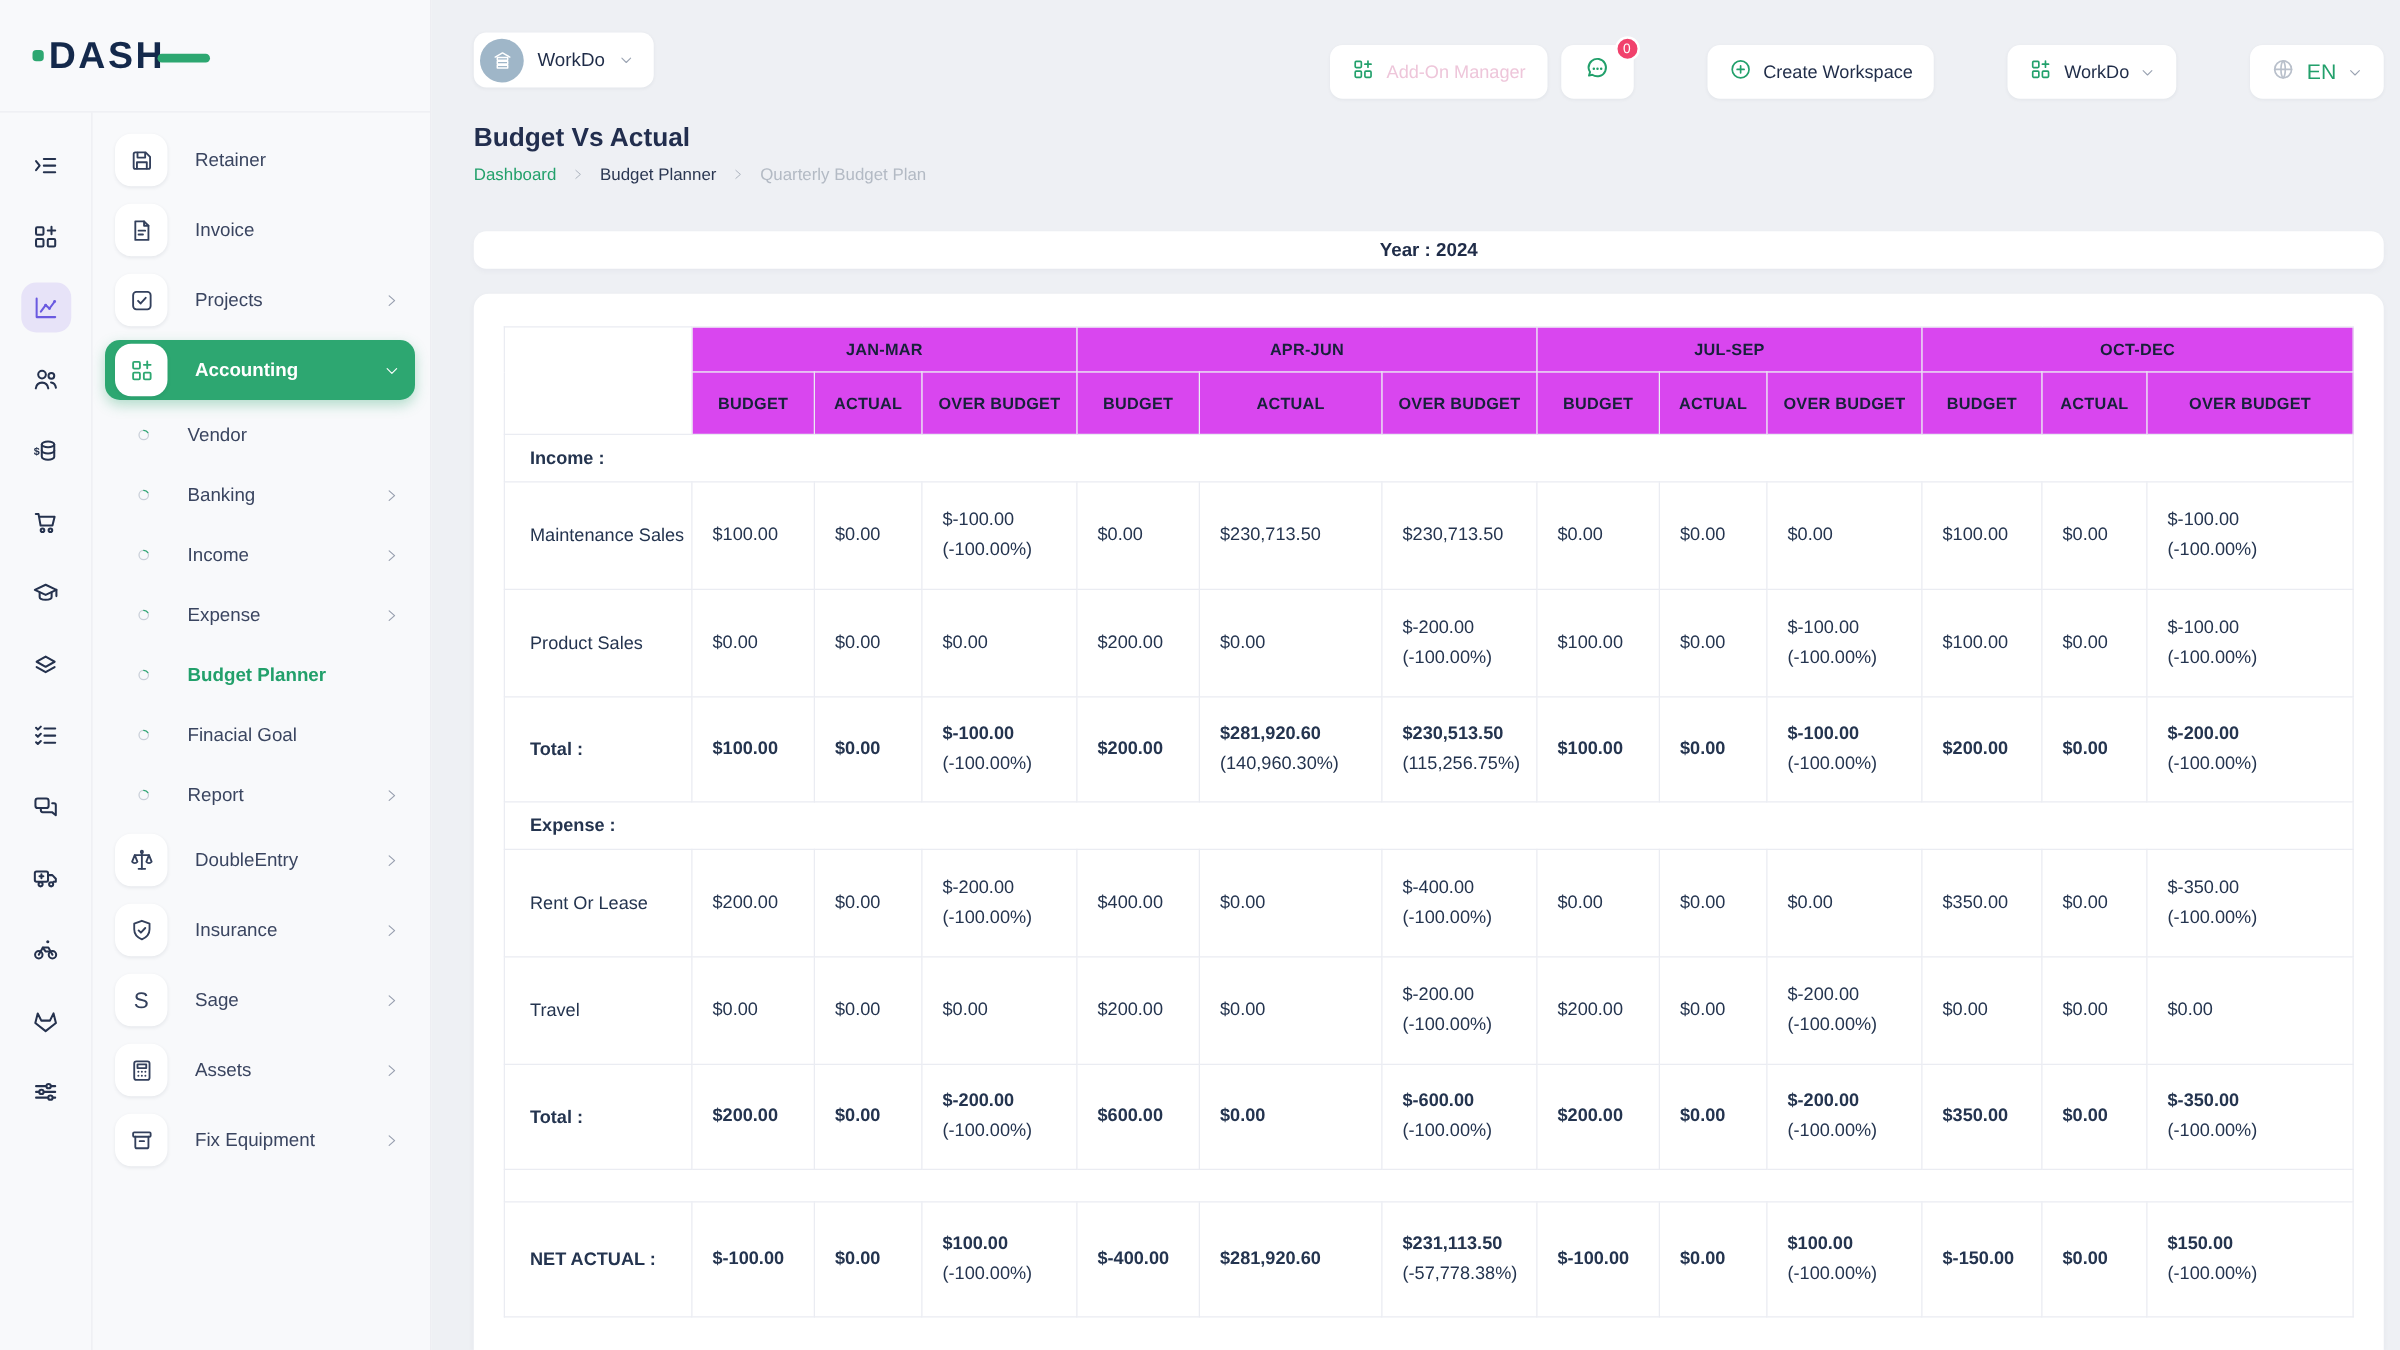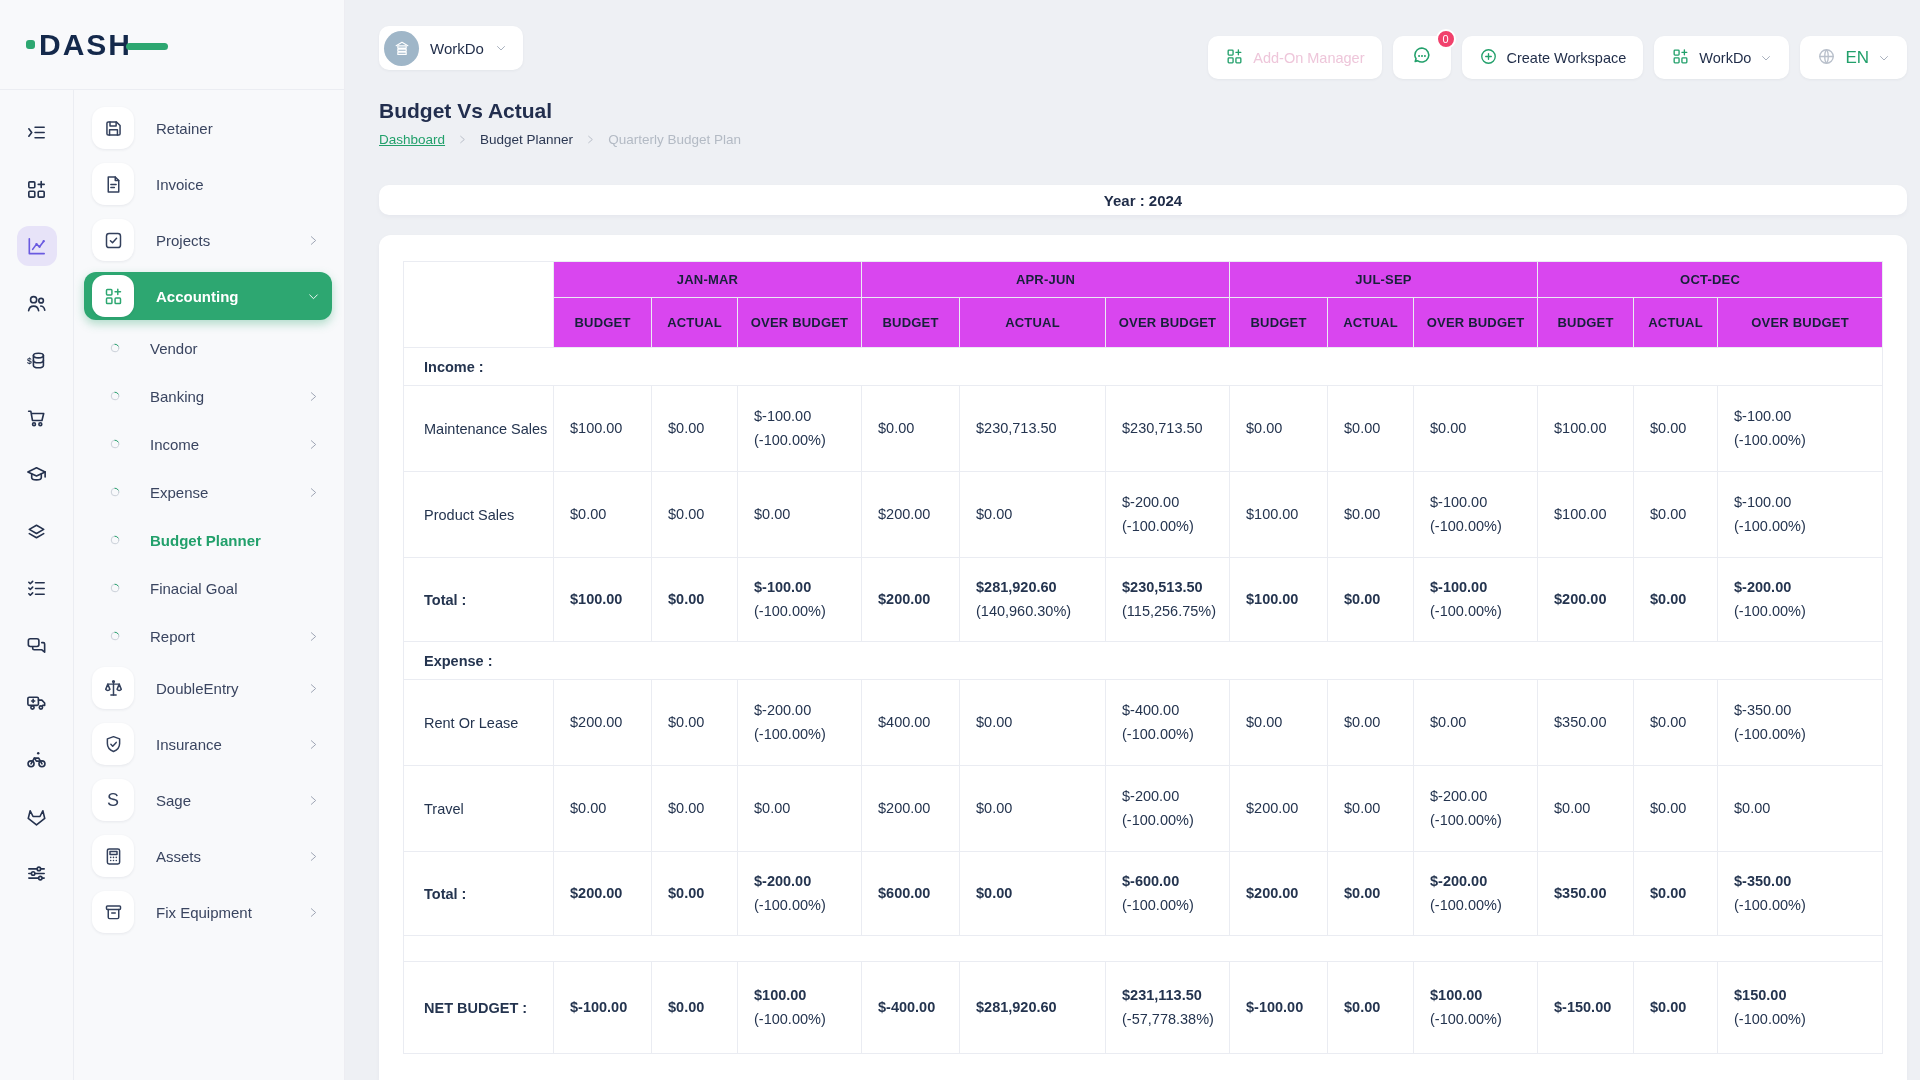--- a/index.html
+++ b/index.html
@@ -45,36 +45,36 @@
 
   
   .main { flex: 1; padding: 0 15px 0 34px; display: flex; flex-direction: column; }
   .topbar { padding-top: 26px; display: flex; align-items: flex-start; justify-content: space-between; }
   .pill { background: #ffffff; border-radius: 10px; box-shadow: 0 1px 3px rgba(25,35,65,.05); display: flex; align-items: center; cursor: pointer; }
   .ws-pill { height: 44px; padding: 0 16px 0 5px; gap: 11px; }
   .avatar { width: 35px; height: 35px; border-radius: 50%; background: #9fb6c8; display: flex; align-items: center; justify-content: center; color: #ffffff; }
   .avatar svg { width: 20px; height: 20px; stroke-width: 1.4; }
   .ws-name { font-size: 15px; color: #1f2c48; }
   .topbar-right { display: flex; align-items: center; gap: 11px; margin-top: 10px; }
-  .hbtn { height: 43px; padding: 16px 17px; gap: 9px; font-size: 14.5px; color: #1f2c48; }
+  .hbtn { height: 43px; padding: 16px 17px; gap: 9px; font-size: 14.5px; color: #1f2c48; margin-left: 48px; }
   .hbtn svg { width: 19px; height: 19px; }
   .green-ic { color: #22a06b; }
   .gray-ic { color: #b9c0cb; }
   .addon-text { color: #eec6da; }
   .chat-btn { width: 58px; height: 43px; position: relative; justify-content: center; }
   .chat-btn svg { width: 22px; height: 22px; }
   .badge { position: absolute; top: -7px; right: -5px; min-width: 20px; height: 20px; border-radius: 10px; background: #f1416c; border: 2px solid #ffffff; color: #fff; font-size: 11px; display: flex; align-items: center; justify-content: center; padding: 0 4px; }
   .lang-text { color: #22a06b; font-size: 17px; }
   .chev-sm { color: #9aa3b2; display: flex; }
   .chev-sm svg { width: 12px; height: 12px; }
 
   .page-head { margin-top: 20px; }
   .page-title { font-size: 21px; font-weight: bold; color: #222e4e; }
   .breadcrumb { margin-top: 9px; display: flex; align-items: center; gap: 12px; font-size: 13.5px; }
-  .bc-link { color: #22a06b; cursor: pointer; text-decoration: underline; }
+  .bc-link { color: #22a06b; cursor: pointer; }
   .bc-mid { color: #2b3752; cursor: pointer; }
   .bc-cur { color: #b3bac4; }
   .bc-sep { color: #aab1bc; display: flex; }
   .bc-sep svg { width: 11px; height: 11px; }
 
   .year-card { margin-top: 38px; height: 62px; background: #ffffff; border-radius: 10px; box-shadow: 0 2px 5px rgba(25,35,65,.04); display: flex; align-items: center; justify-content: center; font-size: 15px; font-weight: bold; color: #1f2c48; }
 
   .table-card { margin-top: 20px; background: #ffffff; border-radius: 12px 12px 0 0; box-shadow: 0 2px 5px rgba(25,35,65,.04); padding: 26px 24px; flex: 1; }
   table.budget { width: 100%; border-collapse: collapse; table-layout: fixed; }
   .budget th, .budget td { border: 1px solid #eaecf2; }
@@ -965,21 +965,21 @@
                 <div class="cell">
                   <div class="v">$-350.00</div>
                   <div class="p">(-100.00%)</div>
                 </div>
               </td>
             </tr>
             <tr class="r-spacer">
               <td colspan="13"></td>
             </tr>
             <tr class="r-net">
-              <td class="rlabel">NET BUDGET :</td>
+              <td class="rlabel">NET ACTUAL :</td>
               <td>
                 <div class="cell">
                   <div class="v">$-100.00</div>
                 </div>
               </td>
               <td>
                 <div class="cell">
                   <div class="v">$0.00</div>
                 </div>
               </td>

